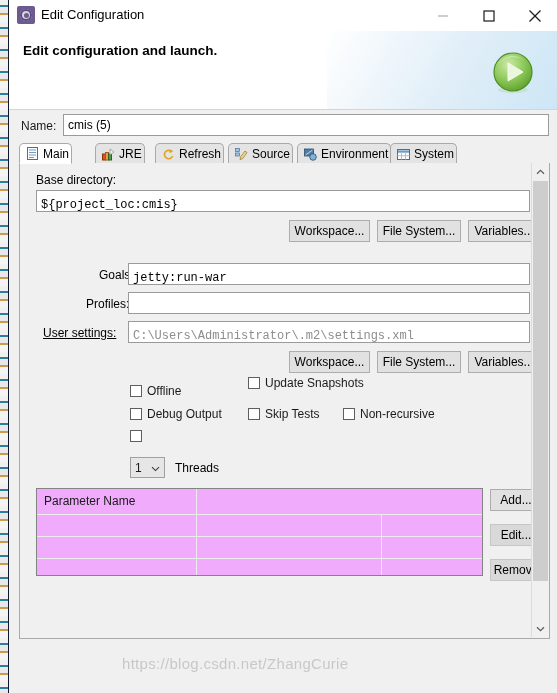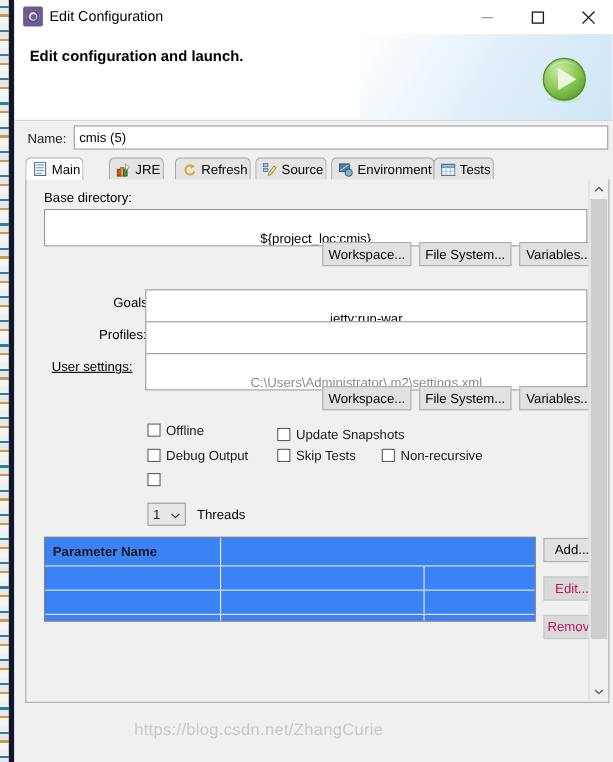--- a/index.html
+++ b/index.html
@@ -20,21 +20,21 @@
         #2a7f9e 5px,#2a7f9e 7px,
         #e8e8e8 7px,#e8e8e8 13px,
         #c89a4a 13px,#c89a4a 15px,
         #f4f4f4 15px,#f4f4f4 22px);
     z-index:0;
   }
 
   #dialog{
     position:absolute;left:8px;top:0;width:549px;height:693px;
     background:#f0f0f0;
-    border-left:5px solid #0f172a;
+    border-left:1px solid #0f172a;
     box-sizing:border-box;
     z-index:1;
   }
 
   
   #titlebar{
     position:relative;height:31px;background:#ffffff;
     border-bottom:0;
   }
   #app-icon{
@@ -118,34 +118,34 @@
   #panel{
     position:absolute;left:10px;top:53px;width:531px;height:476px;
     background:#f0f0f0;border:1px solid #a9a9a9;border-top:none;
     box-sizing:border-box;overflow:hidden;
   }
 
   .lbl{position:absolute;font-size:12px;color:#000;}
   .txt{
     position:absolute;height:22px;background:#fff;
     border:1px solid #9a9a9a;box-sizing:border-box;
-    font-size:12px;padding:16px 4px;line-height:20px;color:#000;
-    font-family:Liberation Sans, sans-serif;white-space:nowrap;overflow:hidden;text-align:center;
+    font-size:12px;padding:4px 4px;line-height:20px;color:#000;
+    font-family:Liberation Mono, monospace;white-space:nowrap;overflow:hidden;
   }
   .txt.muted{color:#8d8d8d;}
   .txt.muted:after{content:"";}
 
   .btn{
     position:absolute;height:22px;box-sizing:border-box;
     background:#e1e1e1;border:1px solid #adadad;
     font-size:12px;font-family:inherit;color:#000;
     display:flex;align-items:center;justify-content:center;
     cursor:default;white-space:nowrap;
   }
-  .btn.disabled{color:#be185d;background:#d9d9d9;border-color:#c6c6c6;}
+  .btn.disabled{color:#000000;background:#d9d9d9;border-color:#c6c6c6;}
 
   .cbrow{position:absolute;display:flex;align-items:center;gap:5px;font-size:12px;}
   .cbox{
     width:12px;height:12px;flex:0 0 12px;
     background:#fff;border:1px solid #5f5f5f;box-sizing:border-box;
   }
 
   
   #vscroll{
     position:absolute;right:0;top:0;width:17px;height:474px;
@@ -289,21 +289,21 @@
       <div class="tab" style="left:371px;">
         <span class="ticon">
           <svg width="13" height="13" viewBox="0 0 13 13">
               <rect x="0.5" y="1.5" width="12" height="10" fill="#fdfdfd" stroke="#4a6f96"></rect>
               <rect x="0.5" y="1.5" width="12" height="2.5" fill="#9ec5e8" stroke="#4a6f96"></rect>
               <line x1="4.5" y1="4" x2="4.5" y2="11.5" stroke="#9ec5e8"></line>
               <line x1="8.5" y1="4" x2="8.5" y2="11.5" stroke="#9ec5e8"></line>
               <line x1="0.5" y1="7.7" x2="12.5" y2="7.7" stroke="#9ec5e8"></line>
             </svg>
         </span>
-        <span>Tests</span>
+        <span>System</span>
       </div>
     </div>
 
     <div id="panel">
 
       <div class="lbl" style="left:16px;top:10px;">Base directory:</div>
       <div class="txt" style="left:16px;top:27px;width:494px;">${project_loc:cmis}</div>
 
       <div class="btn" style="left:269px;top:57px;width:81px;">Workspace...</div>
       <div class="btn" style="left:357px;top:57px;width:84px;">File System...</div>
@@ -319,21 +319,21 @@
       <div class="txt muted" style="left:108px;top:158px;width:402px;">C:\Users\Administrator\.m2\settings.xml</div>
 
       <div class="btn" style="left:269px;top:188px;width:81px;">Workspace...</div>
       <div class="btn" style="left:357px;top:188px;width:84px;">File System...</div>
       <div class="btn" style="left:448px;top:188px;width:72px;">Variables...</div>
 
       <div class="cbrow" style="left:110px;top:221px;">
         <span class="cbox"></span>
         <span>Offline</span>
       </div>
-      <div class="cbrow" style="left:228px;top:225px;">
+      <div class="cbrow" style="left:228px;top:213px;">
         <span class="cbox"></span>
         <span>Update Snapshots</span>
       </div>
 
       <div class="cbrow" style="left:110px;top:244px;">
         <span class="cbox"></span>
         <span>Debug Output</span>
       </div>
       <div class="cbrow" style="left:228px;top:244px;">
         <span class="cbox"></span>
@@ -351,21 +351,21 @@
       <div style="position:absolute;left:110px;top:294px;width:35px;height:21px;background:#e6e6e6;border:1px solid #a0a0a0;box-sizing:border-box;display:flex;align-items:center;padding-left:4px;font-size:12px;">
         <span style="flex:1;">1</span>
         <span style="padding-right:4px;">
           <svg width="9" height="6" viewBox="0 0 9 6">
               <path d="M1 1.2 L4.5 4.6 L8 1.2" fill="none" stroke="#3a3a3a" stroke-width="1.1"></path>
             </svg>
         </span>
       </div>
       <div class="lbl" style="left:155px;top:298px;">Threads</div>
 
-      <div style="position:absolute;left:16px;top:325px;width:447px;height:77px;background:#3b82f6;border:1px solid #838383;box-sizing:border-box;overflow:hidden;font-weight:bold;">
+      <div style="position:absolute;left:16px;top:325px;width:447px;height:88px;background:#f0abfc;border:1px solid #838383;box-sizing:border-box;overflow:hidden;">
         <div style="display:flex;height:25px;">
           <div style="width:160px;padding:5px 0 0 7px;font-size:12px;border-right:1px solid #ececec;box-sizing:border-box;">Parameter Name</div>
           <div style="width:100px;padding:5px 0 0 7px;font-size:12px;box-sizing:border-box;"></div>
         </div>
         <div style="display:flex;height:21px;border-top:1px solid #ececec;">
           <div style="width:160px;border-right:1px solid #ececec;box-sizing:border-box;"></div>
           <div style="width:185px;border-right:1px solid #ececec;box-sizing:border-box;"></div>
           <div style="width:100px;box-sizing:border-box;"></div>
         </div>
         <div style="display:flex;height:21px;border-top:1px solid #ececec;">

